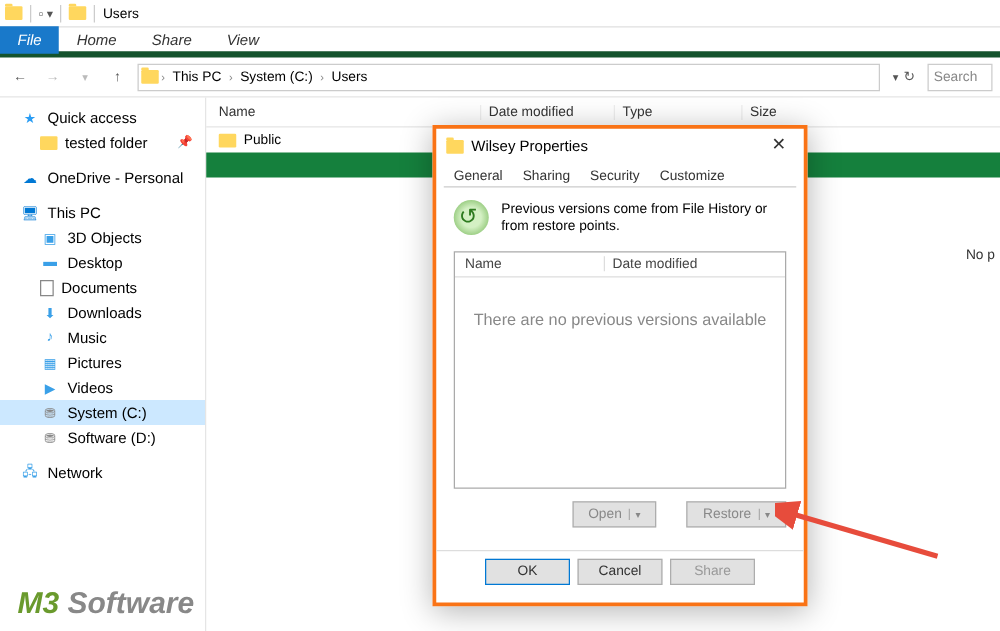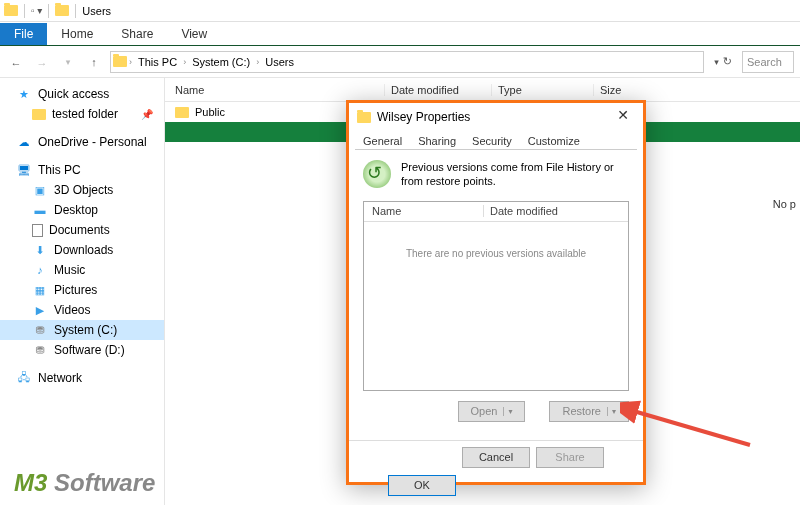--- a/index.html
+++ b/index.html
@@ -1,21 +1,21 @@
 <!DOCTYPE html>
 <html><head>
 <meta charset="utf-8">
 <style>
 * { box-sizing: border-box; margin: 0; padding: 0; font-family: "Segoe UI", Tahoma, sans-serif; }
 body { width: 800px; height: 505px; background: #fff; overflow: hidden; position: relative; font-size: 11px; color: #000; }
 .titlebar { height: 22px; background: #fff; border-bottom: 1px solid #e0e0e0; display: flex; align-items: center; padding: 0 4px; gap: 6px; }
 .folder-icon-sm { width: 14px; height: 11px; background: #ffd75e; border-radius: 1px; display: inline-block; position: relative; }
 .folder-icon-sm::before { content: ""; position: absolute; top: -2px; left: 0; width: 6px; height: 2px; background: #ffd75e; border-radius: 1px 1px 0 0; }
 .titlebar-sep { width: 1px; height: 14px; background: #ccc; }
-.menubar { height: 24px; display: flex; align-items: flex-end; border-bottom: 1px solid #14532d; }
+.menubar { height: 24px; display: flex; align-items: center; border-bottom: 5px solid #14532d; font-style: italic; }
 .menu-file { background: #1979ca; color: #fff; padding: 4px 14px; font-size: 12px; display: flex; align-items: center; }
 .menu-item { padding: 4px 14px; font-size: 12px; display: flex; align-items: center; color: #333; }
 .navbar { height: 32px; display: flex; align-items: center; padding: 2px 6px; gap: 6px; border-bottom: 1px solid #e5e5e5; }
 .nav-btn { width: 20px; height: 20px; display: flex; align-items: center; justify-content: center; color: #555; }
 .nav-btn.disabled { color: #bbb; }
 .addressbar { flex: 1; height: 22px; border: 1px solid #ccc; display: flex; align-items: center; padding: 0 2px; gap: 2px; font-size: 11px; margin-right: 4px; }
 .crumb { padding: 2px 4px; display: flex; align-items: center; gap: 2px; }
 .chev { color: #888; font-size: 9px; }
 .searchbox { width: 52px; height: 22px; border: 1px solid #ccc; padding: 0 4px; color: #888; font-size: 11px; display: flex; align-items: center; }
 .main { display: flex; height: calc(100% - 78px); }
@@ -55,27 +55,27 @@
 .dlg-tab.active { border-color: #ccc; background: #fff; border-radius: 2px 2px 0 0; }
 .dlg-body { padding: 10px 14px; font-size: 11px; }
 .dlg-info { display: flex; gap: 10px; margin-bottom: 12px; }
 .clock-icon { width: 28px; height: 28px; border-radius: 50%; background: radial-gradient(circle, #d4f0c4 40%, #6ab04c 100%); position: relative; flex-shrink: 0; }
 .clock-icon::after { content: "↺"; position: absolute; top: 2px; left: 4px; color: #2d7a1f; font-size: 18px; }
 .dlg-label { font-size: 11px; margin-bottom: 4px; display: block; }
 .version-box { border: 1px solid #aaa; height: 190px; margin-bottom: 10px; }
 .version-head { display: flex; border-bottom: 1px solid #ddd; height: 20px; align-items: center; font-size: 11px; color: #444; }
 .vh-name { width: 120px; padding-left: 8px; border-right: 1px solid #ddd; }
 .vh-date { flex: 1; padding-left: 6px; }
-.version-empty { text-align: center; color: #888; padding-top: 26px; font-size: 10px; }
+.version-empty { text-align: center; color: #888; padding-top: 26px; font-size: 13px; }
 .dlg-actions { display: flex; justify-content: flex-end; gap: 4px; margin-bottom: 8px; }
 .dlg-btn { height: 21px; border: 1px solid #adadad; background: #e1e1e1; font-size: 11px; padding: 0 12px; color: #888; display: flex; align-items: center; position: relative; margin-left: 20px; }
 .dlg-btn.split::after { content: "▾"; font-size: 8px; margin-left: 6px; border-left: 1px solid #adadad; padding-left: 4px; }
 .dlg-footer { display: flex; justify-content: center; gap: 6px; padding: 6px 0; border-top: 1px solid #ddd; }
 .footer-btn { width: 68px; height: 21px; border: 1px solid #adadad; background: #e1e1e1; font-size: 11px; color: #333; }
-.footer-btn.primary { border-color: #0078d4; margin-top: 28px; }
+.footer-btn.primary { border-color: #0078d4; }
 .footer-btn.disabled { color: #999; }
 .arrow { position: absolute; z-index: 20; pointer-events: none; }
 .logo { position: absolute; left: 14px; bottom: 8px; font-size: 24px; font-weight: 700; font-style: italic; color: #888; z-index: 5; }
 .logo .m3 { color: #6a9a2d; font-weight: 800; }
 .pin { color: #888; font-size: 10px; margin-left: auto; margin-right: 6px; }
 .refresh-area { display: flex; align-items: center; gap: 4px; color: #555; margin-right: 4px; }
 </style>
 </head>
 <body>
 

